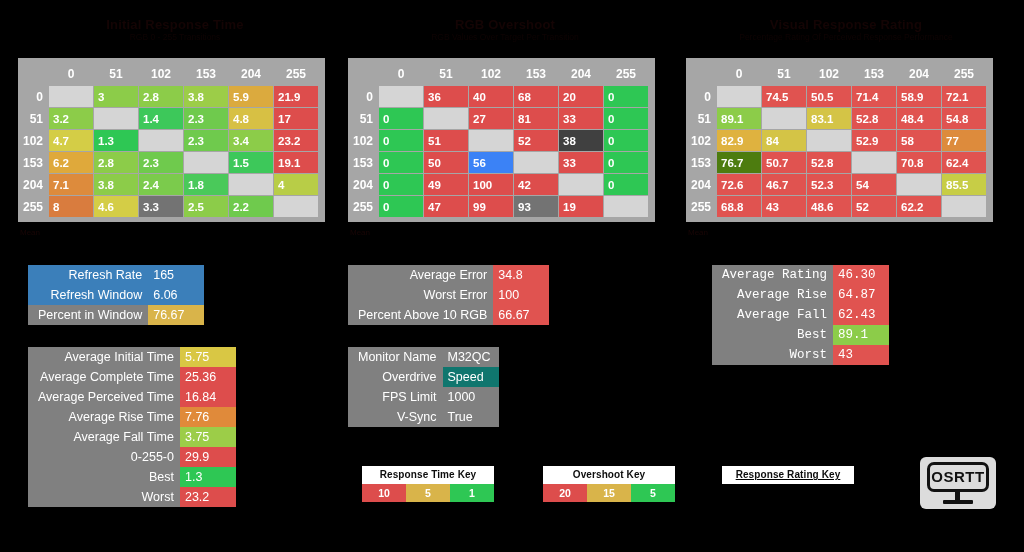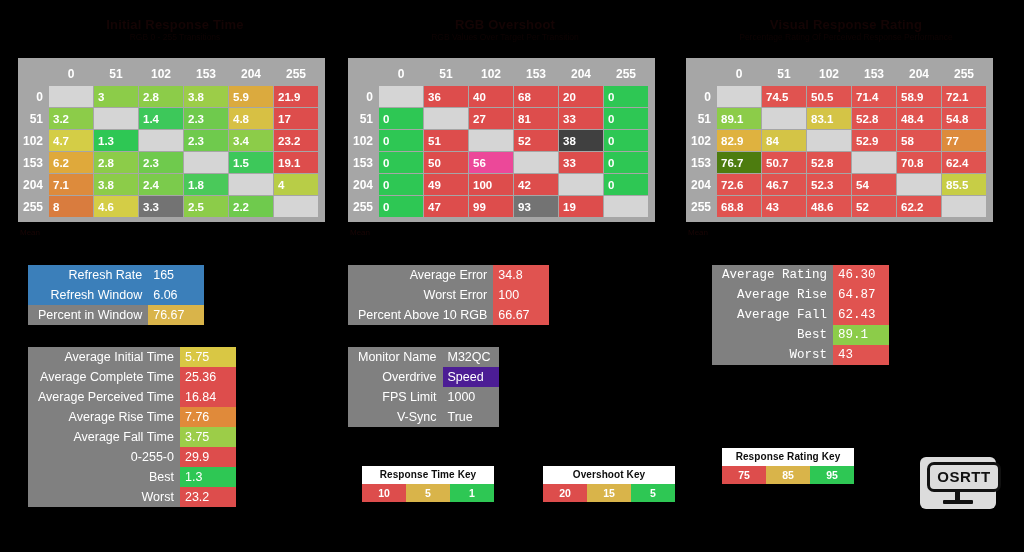--- a/index.html
+++ b/index.html
@@ -128,21 +128,21 @@
   
   .logo-wrap {
     width: 76px; height: 52px;
     background: #dcdcdc;
     border-radius: 6px;
     position: relative;
   }
   .logo-screen {
     position: absolute;
     left: 7px; top: 5px;
-    width: 74px; height: 30px;
+    width: 62px; height: 30px;
     border: 3px solid #111111;
     border-radius: 7px;
     background: #dcdcdc;
   }
   .logo-text {
     position: absolute;
     left: 0; right: 0; top: 3px;
     text-align: center;
     font-size: 15px;
     font-weight: bold;
@@ -336,21 +336,21 @@
             <td class="cell" style="background:#dd4d4c">51</td>
             <td class="cell blank"></td>
             <td class="cell" style="background:#dd4d4c">52</td>
             <td class="cell" style="background:#404040">38</td>
             <td class="cell" style="background:#2ec754">0</td>
           </tr>
           <tr>
             <th class="rowh">153</th>
             <td class="cell" style="background:#2ec754">0</td>
             <td class="cell" style="background:#dd4d4c">50</td>
-            <td class="cell" style="background:#ec4899">56</td>
+            <td class="cell" style="background:#3b82f6">56</td>
             <td class="cell blank"></td>
             <td class="cell" style="background:#dd4d4c">33</td>
             <td class="cell" style="background:#2ec754">0</td>
           </tr>
           <tr>
             <th class="rowh">204</th>
             <td class="cell" style="background:#2ec754">0</td>
             <td class="cell" style="background:#dd4d4c">49</td>
             <td class="cell" style="background:#dd4d4c">100</td>
             <td class="cell" style="background:#dd4d4c">42</td>
@@ -386,21 +386,21 @@
       </div>
     </div>
 
   <div class="abs statpanel" style="left:348px; top:347px;">
       <div class="statrow">
         <div class="statlabel" style="background:#808080">Monitor Name</div>
         <div class="statvalue" style="background:#808080">M32QC</div>
       </div>
       <div class="statrow">
         <div class="statlabel" style="background:#808080">Overdrive</div>
-        <div class="statvalue" style="background:#4c1d95">Speed</div>
+        <div class="statvalue" style="background:#0f766e">Speed</div>
       </div>
       <div class="statrow">
         <div class="statlabel" style="background:#808080">FPS Limit</div>
         <div class="statvalue" style="background:#808080">1000</div>
       </div>
       <div class="statrow">
         <div class="statlabel" style="background:#808080">V-Sync</div>
         <div class="statvalue" style="background:#808080">True</div>
       </div>
     </div>
@@ -515,27 +515,22 @@
 
   <div class="abs keybox" style="left:543px; top:466px;">
     <div class="keytitle">Overshoot Key</div>
     <div class="keyrow">
         <div class="keycell" style="background:#dd4d4c">20</div>
         <div class="keycell" style="background:#d9b44a">15</div>
         <div class="keycell" style="background:#2ec754">5</div>
       </div>
   </div>
 
-  <div class="abs keybox" style="left:722px; top:448px;">
+  <div class="abs keybox" style="left:722px; top:466px;text-decoration:underline;">
     <div class="keytitle">Response Rating Key</div>
-    <div class="keyrow">
-        <div class="keycell" style="background:#dd4d4c">75</div>
-        <div class="keycell" style="background:#d9b44a">85</div>
-        <div class="keycell" style="background:#2ec754">95</div>
-      </div>
   </div>
 
   <div class="abs" style="left:920px; top:457px;">
     <div class="logo-wrap">
       <div class="logo-screen">
         <div class="logo-text">OSRTT</div>
       </div>
       <div class="logo-stand"></div>
       <div class="logo-base"></div>
     </div>

